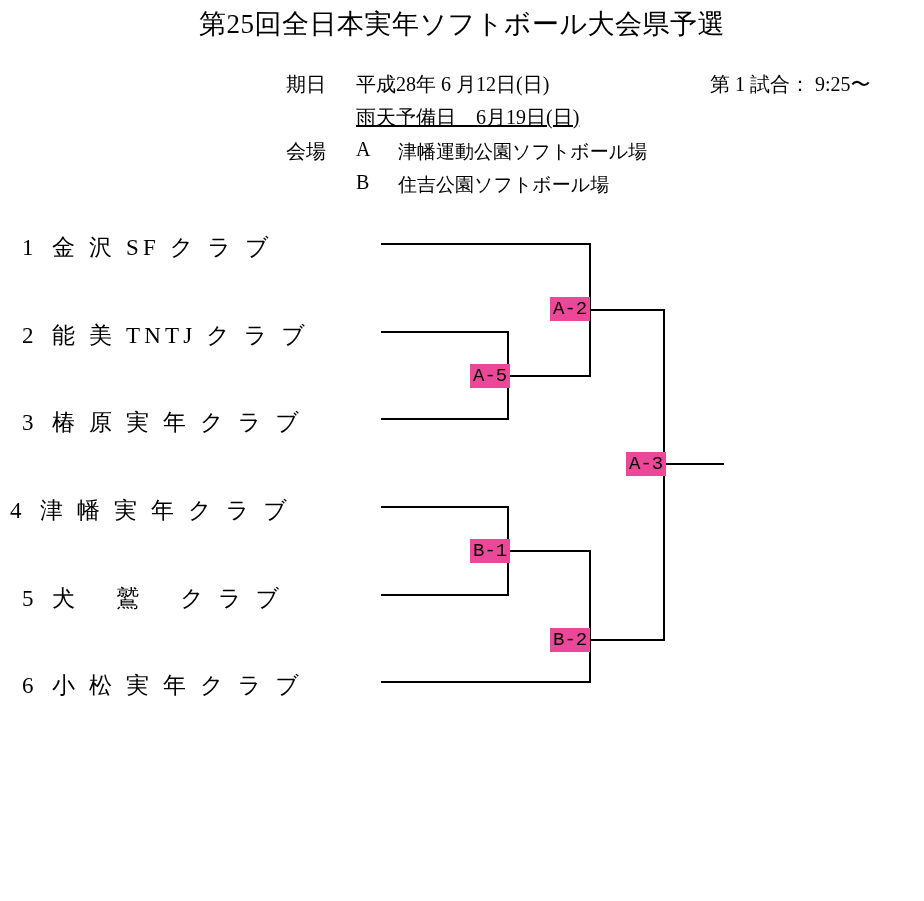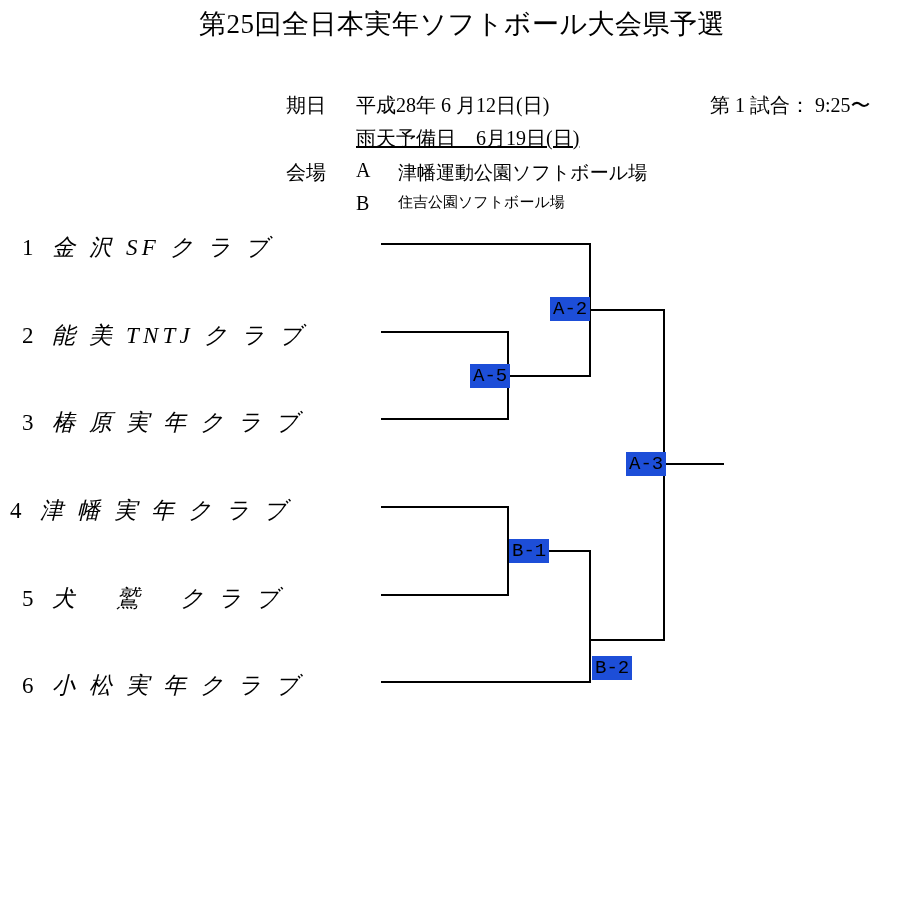--- a/index.html
+++ b/index.html
@@ -28,58 +28,57 @@
     width: 924px;
     text-align: center;
     font-size: 27px;
     letter-spacing: 0.5px;
     white-space: nowrap;
   }
   .info {
     position: absolute;
     font-size: 20px;
     white-space: nowrap;
-    margin-top: 21px;
   }
   .info-label-1 { left: 286px; top: 71px; }
   .info-val-1    { left: 356px; top: 71px; }
   .info-first    { left: 710px; top: 71px; }
   .info-val-2    { left: 356px; top: 104px; text-decoration: underline; }
   .info-label-2  { left: 286px; top: 138px; }
   .info-venue-a-key { left: 356px; top: 138px; }
   .info-venue-a-val { left: 398px; top: 139px; font-size: 19px; }
   .info-venue-b-key { left: 356px; top: 171px; }
-  .info-venue-b-val { left: 398px; top: 172px; font-size: 15px; }
+  .info-venue-b-val { left: 398px; top: 172px; font-size: 19px; }
 
   .team {
     position: absolute;
     font-size: 23px;
     white-space: nowrap;
   }
   .team .num {
     display: inline-block;
     width: 30px;
   }
   .team .nm {
     display: inline-block;
   }
-  .sp { letter-spacing: 0.18em; font-style: italic; }
+  .sp { letter-spacing: 0.18em; }
 
   .line {
     position: absolute;
     background: #000000;
   }
   .h { height: 2px; }
   .v { width: 2px; }
 
   .node {
     position: absolute;
     font-family: "Liberation Mono", "DejaVu Sans Mono", monospace;
     font-size: 19px;
-    background: #1d4ed8;
+    background: #ec4899;
     padding: 1px 3px;
     white-space: nowrap;
   }
 </style>
 </head>
 <body>
 
 <div id="page">
 
   <div class="title">第25回全日本実年ソフトボール大会県予選</div>
@@ -140,17 +139,17 @@
   <div class="line v" style="left:589px; top:550px; height:133px;"></div>
 
   <div class="line h" style="left:589px; top:639px; width:76px;"></div>
 
   <div class="line v" style="left:663px; top:309px; height:332px;"></div>
 
   <div class="line h" style="left:663px; top:463px; width:61px;"></div>
 
   <div class="node" style="left:470px; top:364px;">A-5</div>
   <div class="node" style="left:550px; top:297px;">A-2</div>
-  <div class="node" style="left:470px; top:539px;margin-left:39px;">B-1</div>
-  <div class="node" style="left:550px; top:656px;margin-left:42px;">B-2</div>
+  <div class="node" style="left:470px; top:539px;">B-1</div>
+  <div class="node" style="left:550px; top:628px;">B-2</div>
   <div class="node" style="left:626px; top:452px;">A-3</div>
 
 </div>
 
 </body></html>

